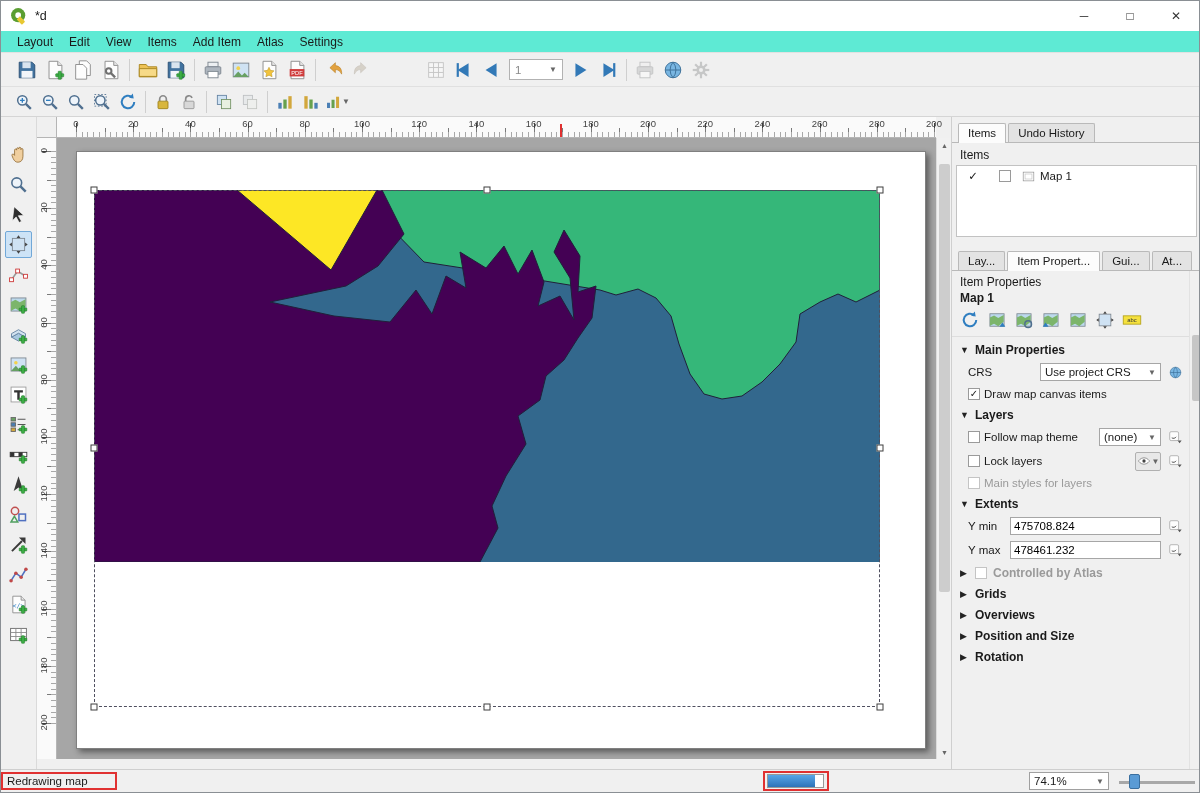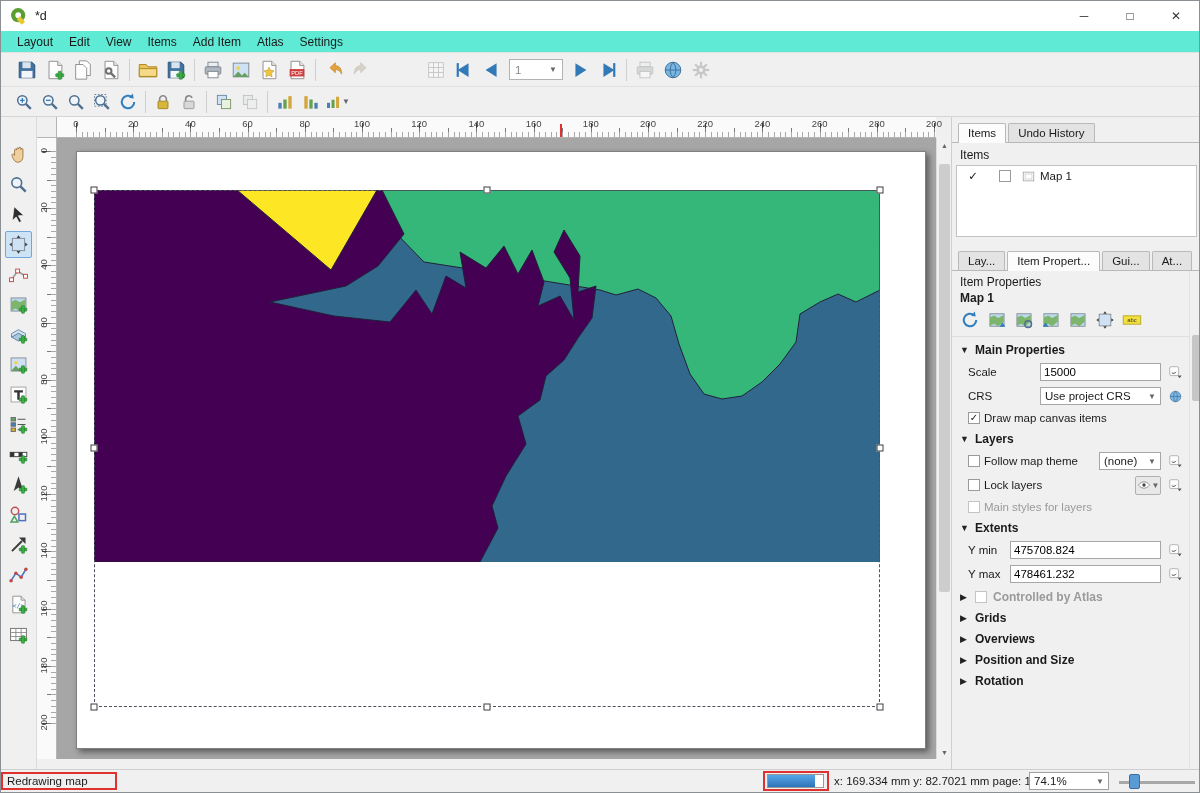--- a/index.html
+++ b/index.html
@@ -757,29 +757,20 @@
             </svg>
           </div>
       </div>
 
       <div class="pbody">
         <div class="sect">
             <span class="tri">▼</span>
             <span>Main Properties</span>
           </div>
         <div class="prow">
-          <span class="plabel">Scale</span>
-          <input class="pin" value="15000" style="">
-          <span class="ovr">
-              <svg class="ic16" viewBox="0 0 22 22">
-                <use href="#i-ovr"></use>
-              </svg>
-            </span>
-        </div>
-        <div class="prow">
           <span class="plabel">CRS</span>
           <span class="combo2">
               <span>Use project CRS</span>
               <span class="car">▼</span>
             </span>
           <span class="ovr">
               <svg class="ic16" viewBox="0 0 24 24">
                 <use href="#i-globe"></use>
               </svg>
             </span>
@@ -877,21 +868,20 @@
     </div>
   </div>
 
   <div class="statusbar">
     <span class="smsg">Redrawing map</span>
     <div class="annot" style="left:0;top:2px;width:116px;height:18px"></div>
     <div class="prog">
         <div class="progfill"></div>
       </div>
     <div class="annot" style="left:762px;top:1px;width:66px;height:20px"></div>
-    <span class="scoords">x: 169.334 mm y: 82.7021 mm page: 1</span>
     <div class="zcombo">
         <span>74.1%</span>
         <span class="car">▼</span>
       </div>
     <div class="ztrack"></div>
     <div class="zhandle"></div>
   </div>
 
 </div>
 

